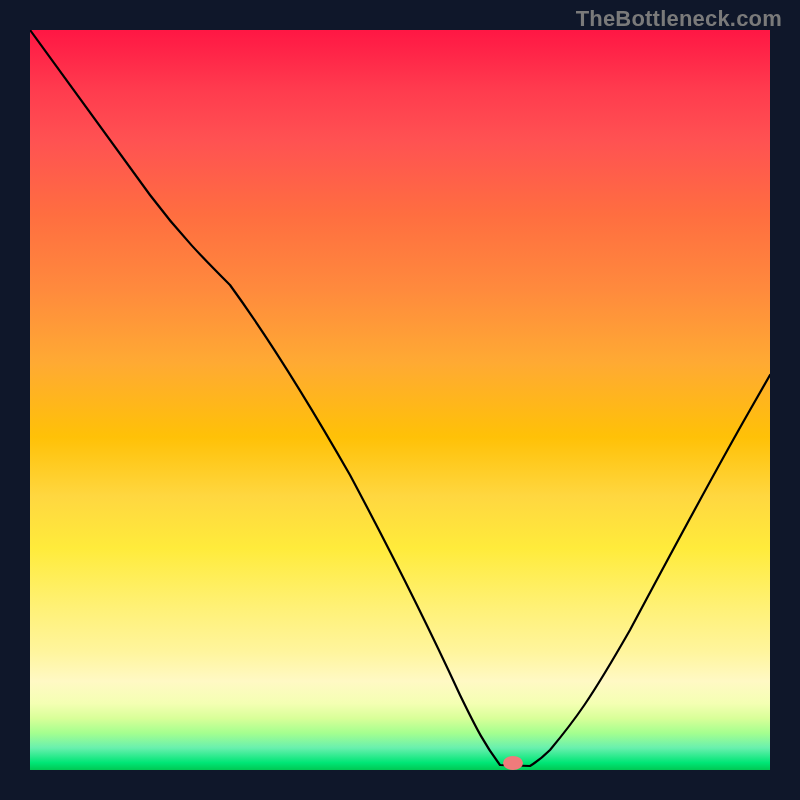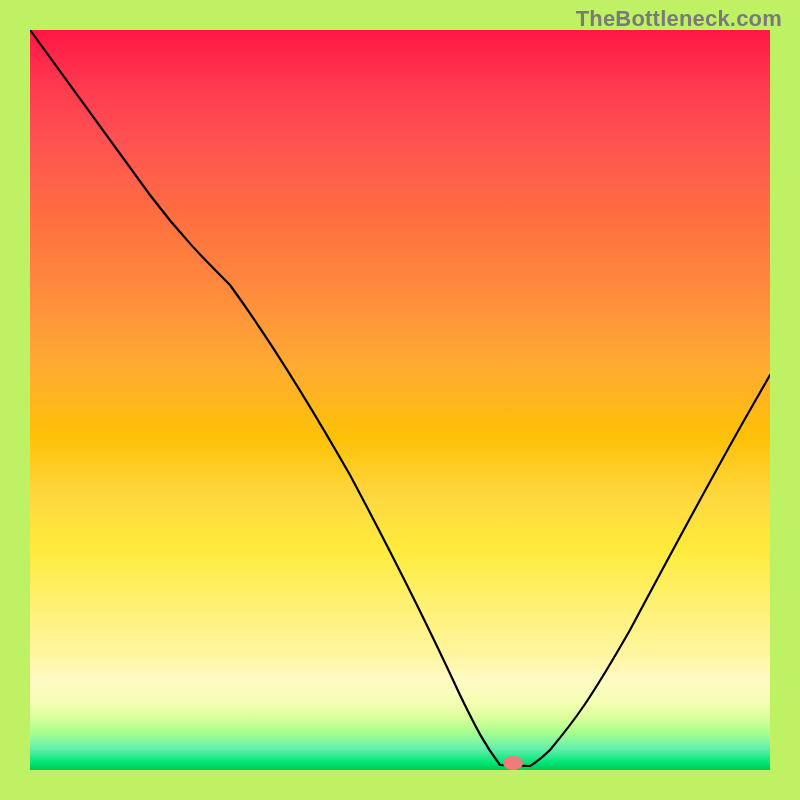--- a/index.html
+++ b/index.html
@@ -8,21 +8,21 @@
     width: 800px;
     height: 800px;
     background: #000;
     overflow: hidden;
     font-family: Arial, Helvetica, sans-serif;
   }
   .frame {
     position: relative;
     width: 800px;
     height: 800px;
-    background: #bef264;
+    background: #0f172a;
   }
   .plot-area {
     position: absolute;
     left: 30px;
     top: 30px;
     width: 740px;
     height: 740px;
     background: linear-gradient(to bottom,
       #ff1744 0%,
       #ff3b4e 8%,

